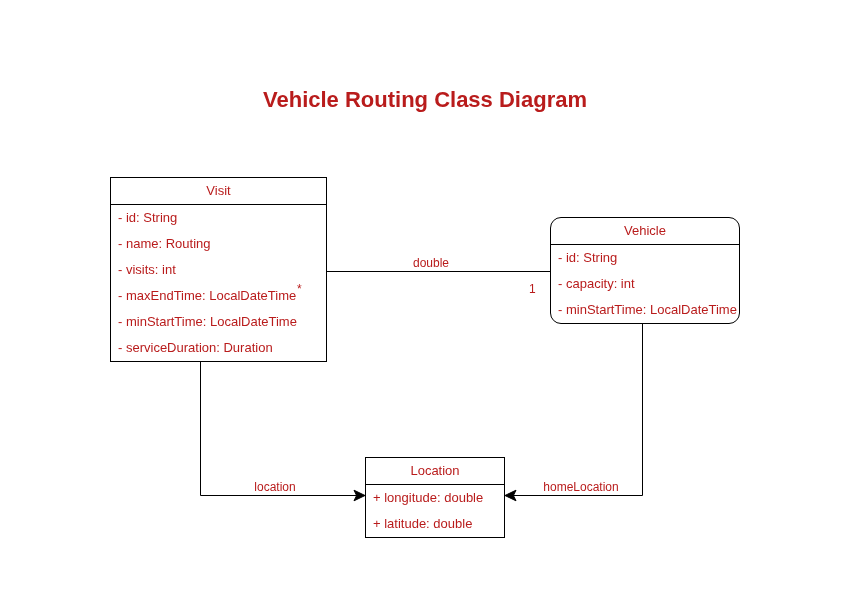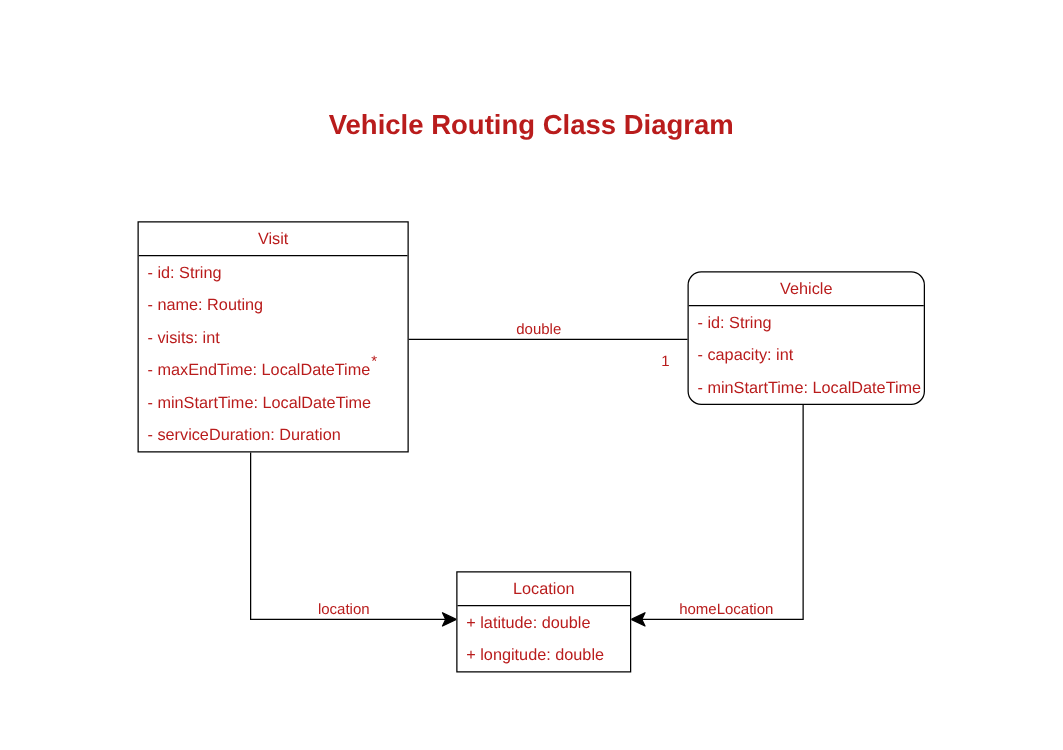--- a/index.html
+++ b/index.html
@@ -76,22 +76,22 @@
 
   <div id="vehicle-box" class="class-box">
     <div class="class-header">Vehicle</div>
     <div class="class-row">- id: String</div>
     <div class="class-row">- capacity: int</div>
     <div class="class-row">- minStartTime: LocalDateTime</div>
   </div>
 
   <div id="location-box" class="class-box">
     <div class="class-header">Location</div>
+    <div class="class-row">+ longitude: double</div>
     <div class="class-row">+ latitude: double</div>
-    <div class="class-row">+ longitude: double</div>
   </div>
 
   <div id="visits-label" class="edge-label">double</div>
   <div id="location-label" class="edge-label">location</div>
   <div id="home-location-label" class="edge-label">homeLocation</div>
 
   <div id="mult-star" class="mult">*</div>
   <div id="mult-one" class="mult">1</div>
 
 </div>

